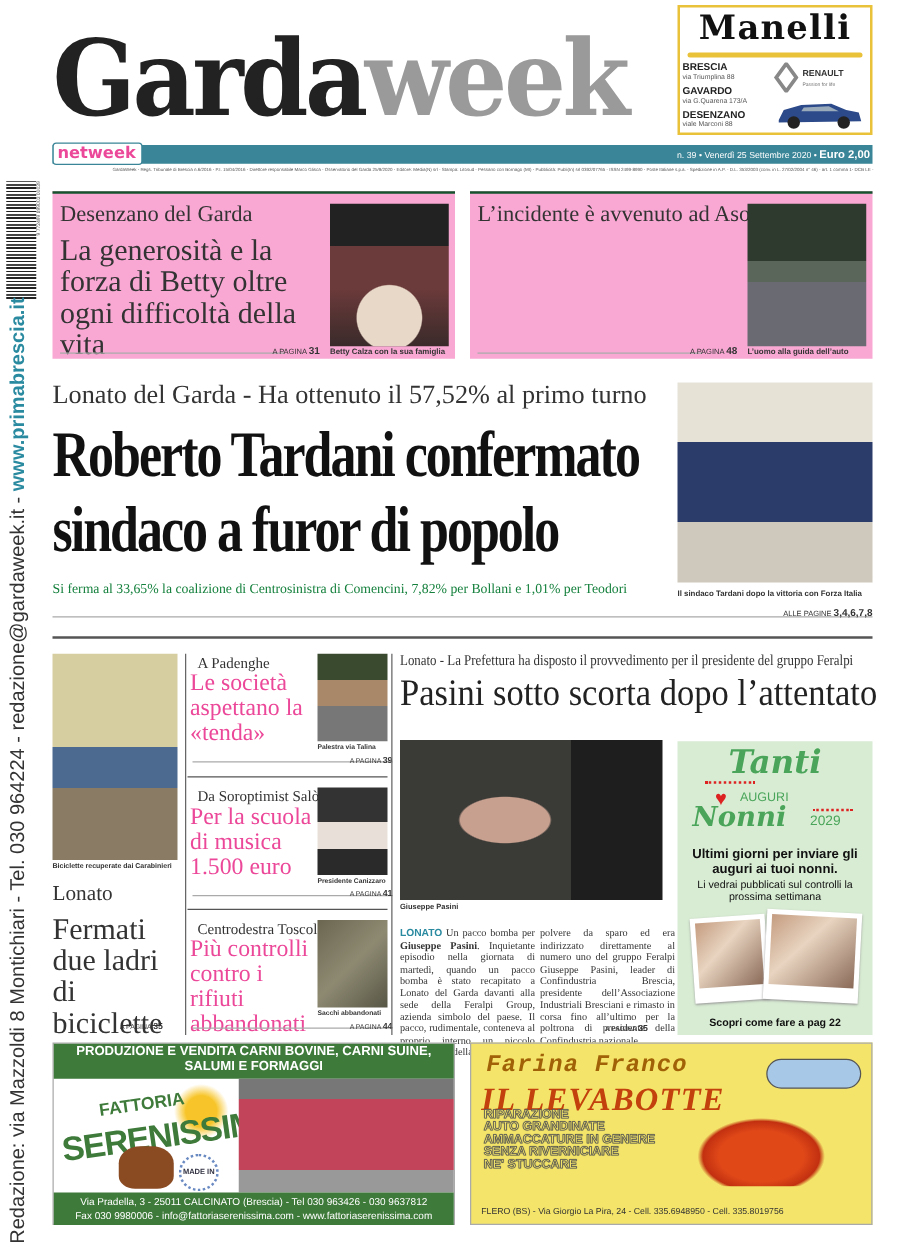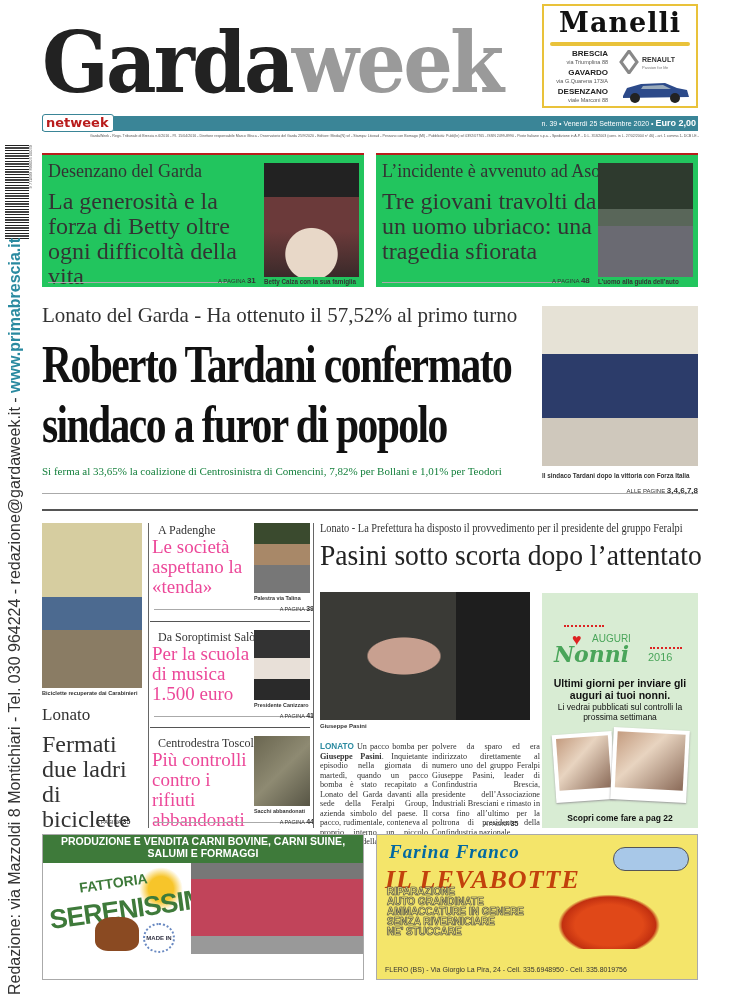--- a/index.html
+++ b/index.html
@@ -5,39 +5,39 @@
 *{box-sizing:border-box;margin:0;padding:0}
 body{width:736px;height:1004px;background:#fff;position:relative;overflow:hidden;font-family:"Liberation Serif",serif;color:#222}
 .abs{position:absolute}
 
 #logo{left:42px;top:18px;font-family:"DejaVu Serif",serif;font-weight:bold;font-size:84px;letter-spacing:-3px;line-height:90px;transform:scaleX(0.93);transform-origin:left}
 #logo .g{color:#222}
 #logo .w{color:#9a9a9a}
 #manelli{left:542px;top:4px;width:156px;height:104px;border:2px solid #e9c23a;background:#fff}
 #manelli .title{left:0;width:152px;top:1px;text-align:center;font-family:"DejaVu Serif",serif;font-weight:bold;font-size:27px;letter-spacing:1px;color:#111}
 #manelli .bar{left:6px;top:36px;width:140px;height:4px;background:#e9c23a;border-radius:2px}
-#manelli .loc{left:2px;width:62px;text-align:right;font-family:"Liberation Sans",sans-serif;line-height:8px}
+#manelli .loc{left:2px;width:62px;text-align:left;font-family:"Liberation Sans",sans-serif;line-height:8px}
 #manelli .loc b{font-size:8px;display:block;color:#222}
 #manelli .loc span{font-size:5.5px;color:#555;display:block}
 #renault{left:75px;top:44px;width:20px;height:24px}
 #renault-text{left:98px;top:50px;font-family:"Liberation Sans",sans-serif;font-weight:bold;font-size:7px;color:#333}
 #renault-sub{left:98px;top:59px;font-size:4px;color:#777;font-family:"Liberation Sans",sans-serif}
 #car{left:75px;top:72px;width:72px;height:26px}
 #netbar{left:42px;top:116px;width:656px;height:15px;background:#3a8597}
-#netweek{left:42px;top:114px;width:72px;height:18px;background:#fff;border:1px solid #3a8597;border-radius:3px;color:#b91c1c;font-family:"DejaVu Sans",sans-serif;font-weight:bold;font-size:13px;line-height:15px;padding-left:3px}
+#netweek{left:42px;top:114px;width:72px;height:18px;background:#fff;border:1px solid #3a8597;border-radius:3px;color:#ec4899;font-family:"DejaVu Sans",sans-serif;font-weight:bold;font-size:13px;line-height:15px;padding-left:3px}
 #issue{right:40px;top:116px;font-family:"Liberation Sans",sans-serif;font-size:7px;color:#fff;line-height:15px}
 #issue b{font-size:9px}
 #legal{left:90px;top:134px;width:610px;font-family:"Liberation Sans",sans-serif;font-size:3.6px;color:#555;white-space:nowrap;overflow:hidden}
 
 #barcode{left:5px;top:145px;width:24px;height:95px;background:repeating-linear-gradient(180deg,#222 0 1px,#fff 1px 2px,#444 2px 4px,#fff 4px 5px,#222 5px 6px,#fff 6px 8px)}
 #barcode-num{left:28px;top:145px;font-size:4px;writing-mode:vertical-rl;transform:rotate(180deg);font-family:"Liberation Sans",sans-serif;color:#555}
 #spine{left:4px;top:995px;transform-origin:left top;transform:rotate(-90deg);white-space:nowrap;font-family:"Liberation Sans",sans-serif;font-size:16px;line-height:22px;color:#333}
 #spine .url{color:#2a8aa0;font-weight:bold}
 
-.teaser{background:#22c55e;border-top:2px solid #b91c1c}
+.teaser{background:#f9a8d4;border-top:2px solid #14532d}
 .teaser .kicker{font-size:18px;color:#333;position:absolute;left:6px;top:6px;white-space:nowrap}
 .teaser .head{font-size:24px;line-height:25px;color:#333;position:absolute;left:6px;top:34px;width:215px}
 .teaser .rule{position:absolute;left:6px;top:127px;width:180px;height:1px;background:#aaa}
 .teaser .page{position:absolute;top:121px;font-family:"Liberation Sans",sans-serif;font-size:6px;color:#333}
 .teaser .page b{font-size:8px}
 .teaser .img{position:absolute;top:8px;width:95px;height:114px}
 .teaser .cap{position:absolute;top:123px;font-family:"Liberation Sans",sans-serif;font-size:6.3px;font-weight:bold;color:#333;white-space:nowrap}
 
 #main-kicker{left:42px;top:303px;font-size:21px;color:#333;white-space:nowrap}
 #main-head{left:42px;top:335px;font-family:"Liberation Serif",serif;font-weight:bold;font-size:52px;line-height:60px;letter-spacing:-2px;color:#111;transform:scaleX(0.80);transform-origin:left;white-space:nowrap}
@@ -94,21 +94,21 @@
 #ad1{left:42px;top:834px;width:322px;height:146px;border:1px solid #aaa;background:#fff}
 #ad1 .top{left:0;top:0;width:320px;height:28px;background:#3e7a3a;color:#fff;text-align:center;font-family:"Liberation Sans",sans-serif;font-weight:bold;font-size:10.5px;line-height:12px;padding-top:0}
 #ad1 .bot{left:0;top:119px;width:320px;height:26px;background:#3e7a3a;color:#fff;text-align:center;font-family:"Liberation Sans",sans-serif;font-size:8px;line-height:11px;padding-top:2px}
 #ad1 .fatt{left:36px;top:40px;font-family:"Liberation Sans",sans-serif;font-weight:bold;font-size:14px;color:#3e7a3a;transform:rotate(-8deg)}
 #ad1 .ser{left:6px;top:58px;font-family:"Liberation Sans",sans-serif;font-weight:bold;font-size:27px;color:#3e7a3a;transform:rotate(-8deg);letter-spacing:-1px}
 #ad1 .sun{left:96px;top:32px;width:44px;height:44px;border-radius:50%;background:radial-gradient(circle,#f7c52a 40%,rgba(247,197,42,0) 70%)}
 #ad1 .cow{left:52px;top:82px;width:44px;height:34px;background:#8a4a22;border-radius:40% 40% 30% 30%}
 #ad1 .madein{left:100px;top:88px;width:32px;height:30px;border-radius:50%;border:2px dotted #6a8ac2;font-family:"Liberation Sans",sans-serif;font-size:6px;text-align:center;line-height:26px;font-weight:bold;color:#334}
 #ad1 .meat{left:148px;top:28px;width:172px;height:91px;background:linear-gradient(180deg,#777 0 18%,#c1445a 18% 80%,#999 80%)}
 #ad2{left:376px;top:834px;width:322px;height:146px;border:1px solid #aaa;background:#f4e56a}
-#ad2 .n{left:12px;top:6px;font-family:Liberation Serif, serif;font-style:italic;font-weight:bold;font-size:19px;color:#0369a1;letter-spacing:1px}
+#ad2 .n{left:12px;top:6px;font-family:Liberation Mono, monospace;font-style:italic;font-weight:bold;font-size:19px;color:#a16207;letter-spacing:1px}
 #ad2 .l{left:8px;top:30px;font-family:Liberation Serif, serif;font-style:italic;font-weight:bold;font-size:26px;color:#c2410c;letter-spacing:1px}
 #ad2 .body{left:10px;top:52px;width:150px;text-align:left;font-family:"Liberation Sans",sans-serif;font-weight:bold;font-size:10px;line-height:10px;color:#f4e56a;-webkit-text-stroke:0.6px #555;text-shadow:0 0 1px #333}
 #ad2 .foot{left:8px;top:131px;font-family:"Liberation Sans",sans-serif;font-size:7px;color:#333;white-space:nowrap}
 #ad2 .cloud{left:236px;top:12px;width:76px;height:24px;background:#a8c8e8;border:1px solid #555;border-radius:12px}
 #ad2 .car{left:172px;top:54px;width:120px;height:60px;background:radial-gradient(ellipse at 50% 60%,#e04818 40%,#c23010 55%,rgba(0,0,0,0) 60%)}
 
 .ph-party{background:radial-gradient(circle at 50% 80%,#e8d8c8 0 25%,transparent 26%),linear-gradient(180deg,#222 0 30%,#6b3a3a 30% 60%,#3a2a2a)}
 .ph-road{background:linear-gradient(180deg,#2e3a2e 0 40%,#596659 40% 55%,#6a6a72 55%)}
 .ph-group{background:linear-gradient(180deg,#e6e2d6 0 30%,#2c3c6a 30% 70%,#cfc8bc 70%)}
 .ph-bike{background:linear-gradient(180deg,#d6cda0 0 45%,#4c6a90 45% 65%,#8a7c64 65%)}
@@ -162,21 +162,20 @@
 <div class="abs teaser" style="left:42px;top:153px;width:322px;height:134px">
   <div class="kicker">Desenzano del Garda</div>
   <div class="head">La generosità e la forza di Betty oltre ogni difficoltà della vita</div>
   <div class="rule"></div>
   <div class="page" style="left:176px"><span>A PAGINA</span> <b>31</b></div>
   <div class="img ph-party" style="left:222px"></div>
   <div class="cap" style="left:222px">Betty Calza con la sua famiglia</div>
 </div>
 <div class="abs teaser" style="left:376px;top:153px;width:322px;height:134px">
   <div class="kicker">L’incidente è avvenuto ad Asola</div>
-  <div class="head">Tre giovani travolti da un uomo ubriaco: una tragedia sfiorata</div>
   <div class="rule"></div>
   <div class="page" style="left:176px"><span>A PAGINA</span> <b>48</b></div>
   <div class="img ph-road" style="left:222px"></div>
   <div class="cap" style="left:222px">L’uomo alla guida dell’auto</div>
 </div>
 
 <div id="main-kicker" class="abs">Lonato del Garda - Ha ottenuto il 57,52% al primo turno</div>
 <div id="main-head" class="abs">
     <div>Roberto Tardani confermato</div>
     <div>sindaco a furor di popolo</div>
@@ -226,44 +225,49 @@
 <div id="pas-k" class="abs">Lonato - La Prefettura ha disposto il provvedimento per il presidente del gruppo Feralpi</div>
 <div id="pas-h" class="abs">Pasini sotto scorta dopo l’attentato</div>
 <div id="pas-img" class="abs ph-pasini"></div>
 <div id="pas-cap" class="abs">Giuseppe Pasini</div>
 <div class="abs pas-col" style="left:320px"><span class="lead">LONATO</span><span> Un pacco bomba per </span><b>Giuseppe Pasini</b><span>. Inquietante episodio nella giornata di martedì, quando un pacco bomba è stato recapitato a Lonato del Garda davanti alla sede della Feralpi Group, azienda simbolo del paese. Il pacco, rudimentale, conteneva al proprio interno un piccolo detonatore e della</span></div>
 <div class="abs pas-col" style="left:432px"><span>polvere da sparo ed era indirizzato direttamente al numero uno del gruppo Feralpi Giuseppe Pasini, leader di Confindustria Brescia, presidente dell’Associazione Industriali Bresciani e rimasto in corsa fino all’ultimo per la poltrona di presidente della Confindustria nazionale.</span></div>
 <div id="pas-pg" class="abs"><span>A PAGINA</span> <b>35</b></div>
 
 <div id="nonni" class="abs">
   <div class="abs dots1"></div>
+  <div class="abs t1">Tanti</div>
   <div class="abs heart">♥</div>
   <div class="abs aug">AUGURI</div>
   <div class="abs t2">Nonni</div>
   <div class="abs dots2"></div>
-  <div class="abs yr">2016</div>
+  <div class="abs yr">2029</div>
   <div class="abs b1">Ultimi giorni per inviare gli auguri ai tuoi nonni.</div>
   <div class="abs b2">Li vedrai pubblicati sul controlli la prossima settimana</div>
   <div class="abs p1">
       <div class="ph"></div>
     </div>
   <div class="abs p2">
       <div class="ph"></div>
     </div>
   <div class="abs scopri">Scopri come fare a pag 22</div>
 </div>
 
 <div id="ad1" class="abs">
   <div class="abs top">PRODUZIONE E VENDITA CARNI BOVINE, CARNI SUINE, SALUMI E FORMAGGI</div>
   <div class="abs sun"></div>
   <div class="abs fatt">FATTORIA</div>
   <div class="abs ser">SERENISSIMA</div>
   <div class="abs cow"></div>
   <div class="abs madein">MADE IN</div>
   <div class="abs meat"></div>
+  <div class="abs bot">
+      <div>Via Pradella, 3 - 25011 CALCINATO (Brescia) - Tel 030 963426 - 030 9637812</div>
+      <div>Fax 030 9980006 - info@fattoriaserenissima.com - www.fattoriaserenissima.com</div>
+    </div>
 </div>
 
 <div id="ad2" class="abs">
   <div class="abs n">Farina Franco</div>
   <div class="abs l">IL LEVABOTTE</div>
   <div class="abs body">
     <div>RIPARAZIONE</div>
     <div>AUTO GRANDINATE</div>
     <div>AMMACCATURE IN GENERE</div>
     <div>SENZA RIVERNICIARE</div>

